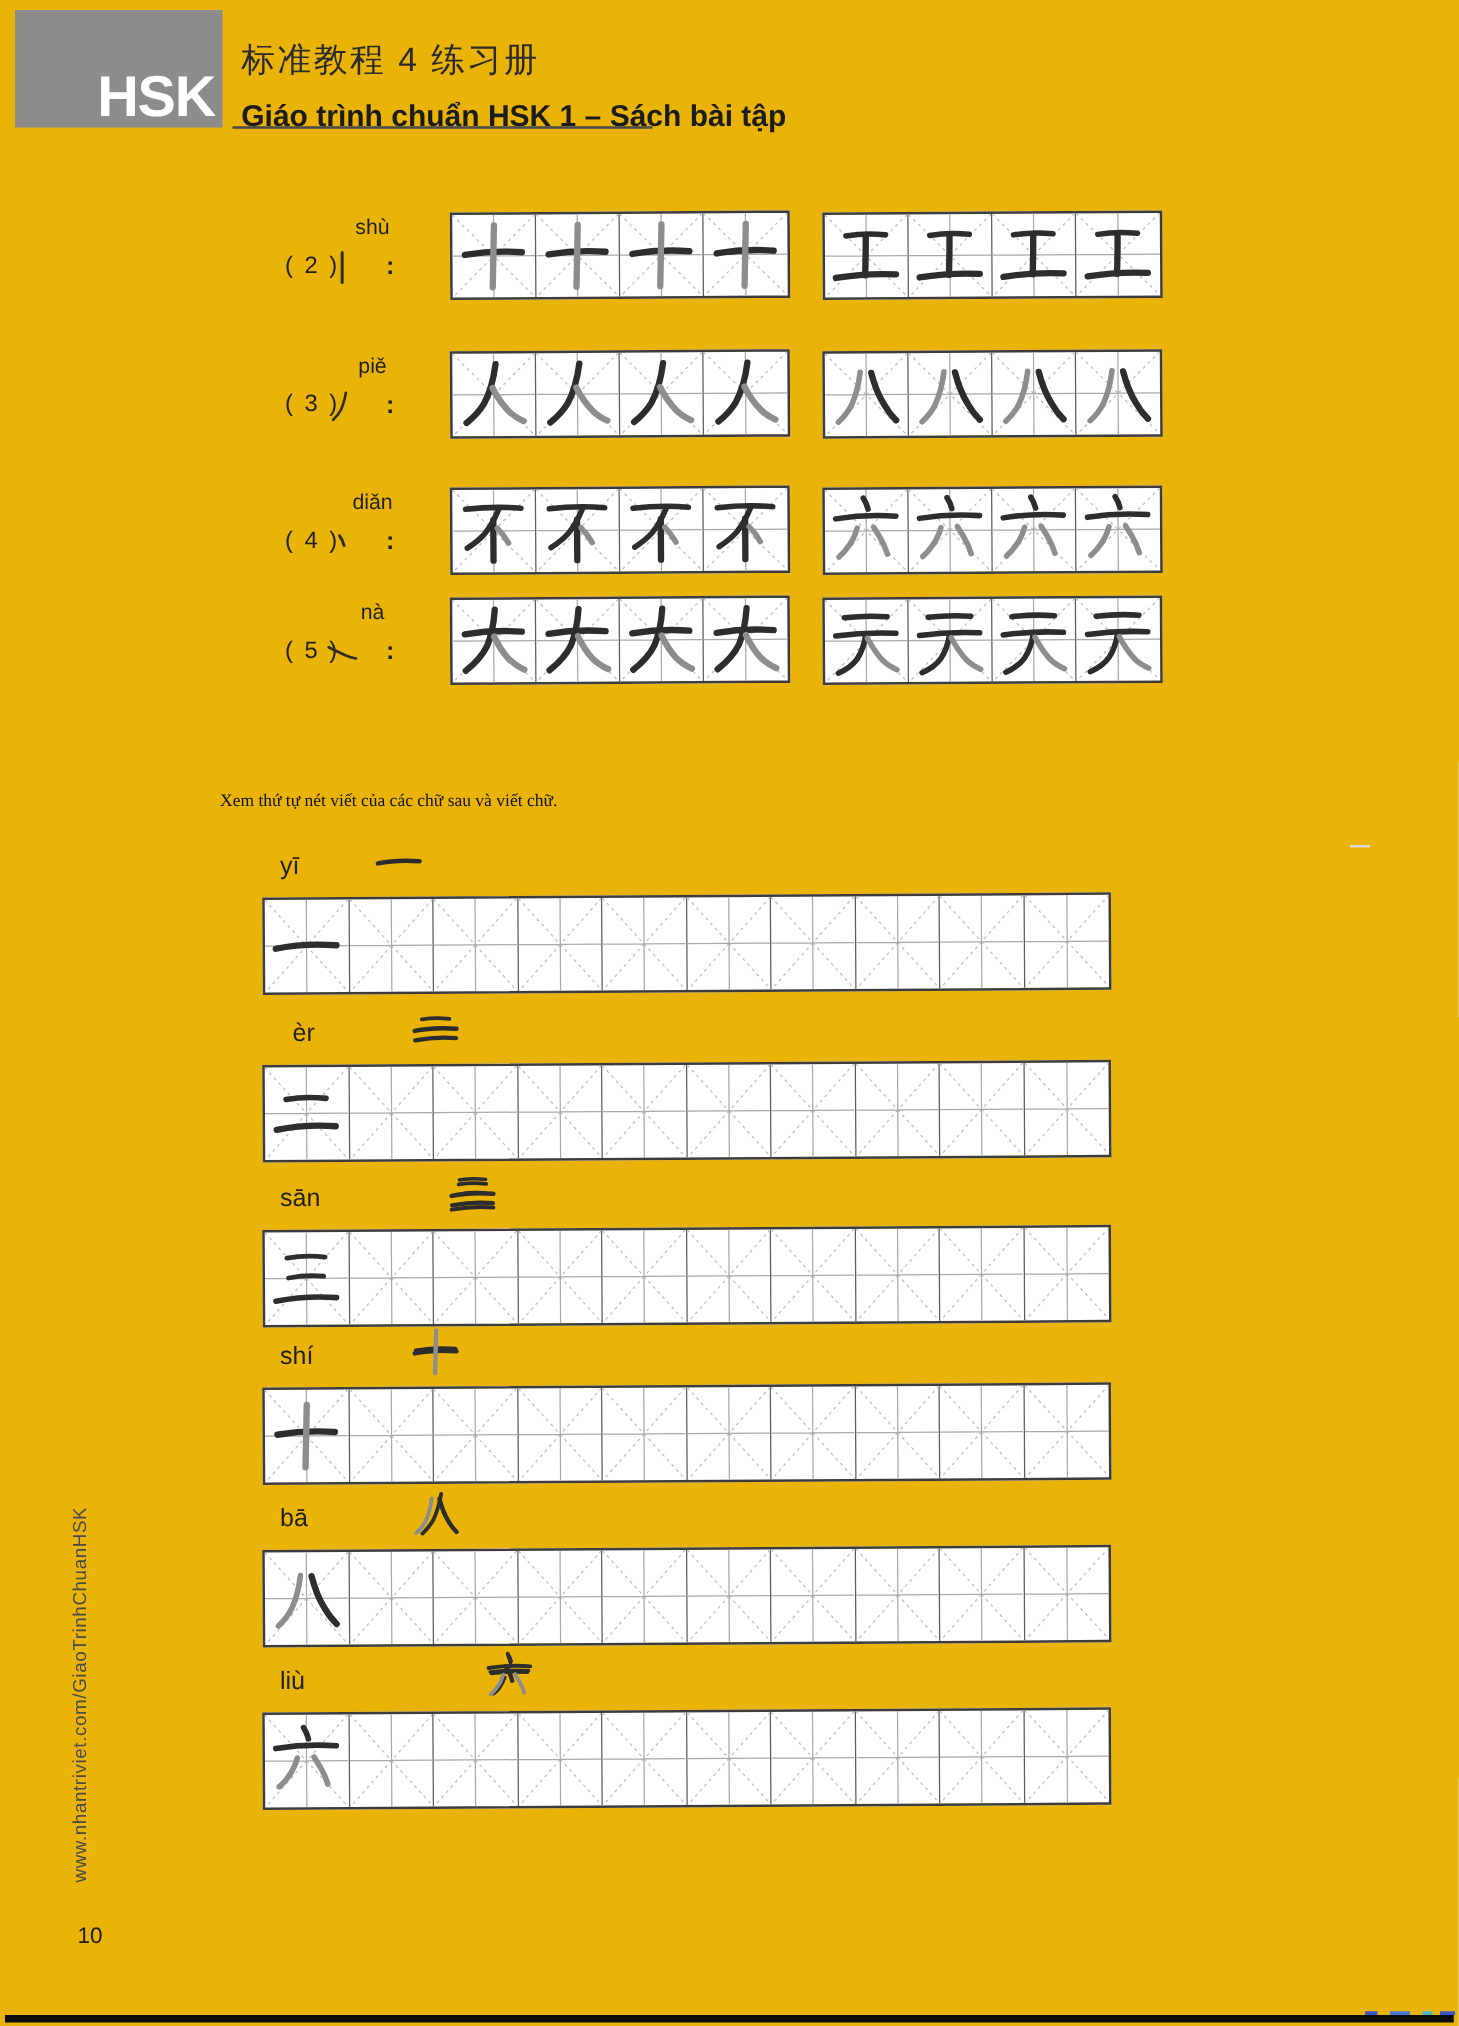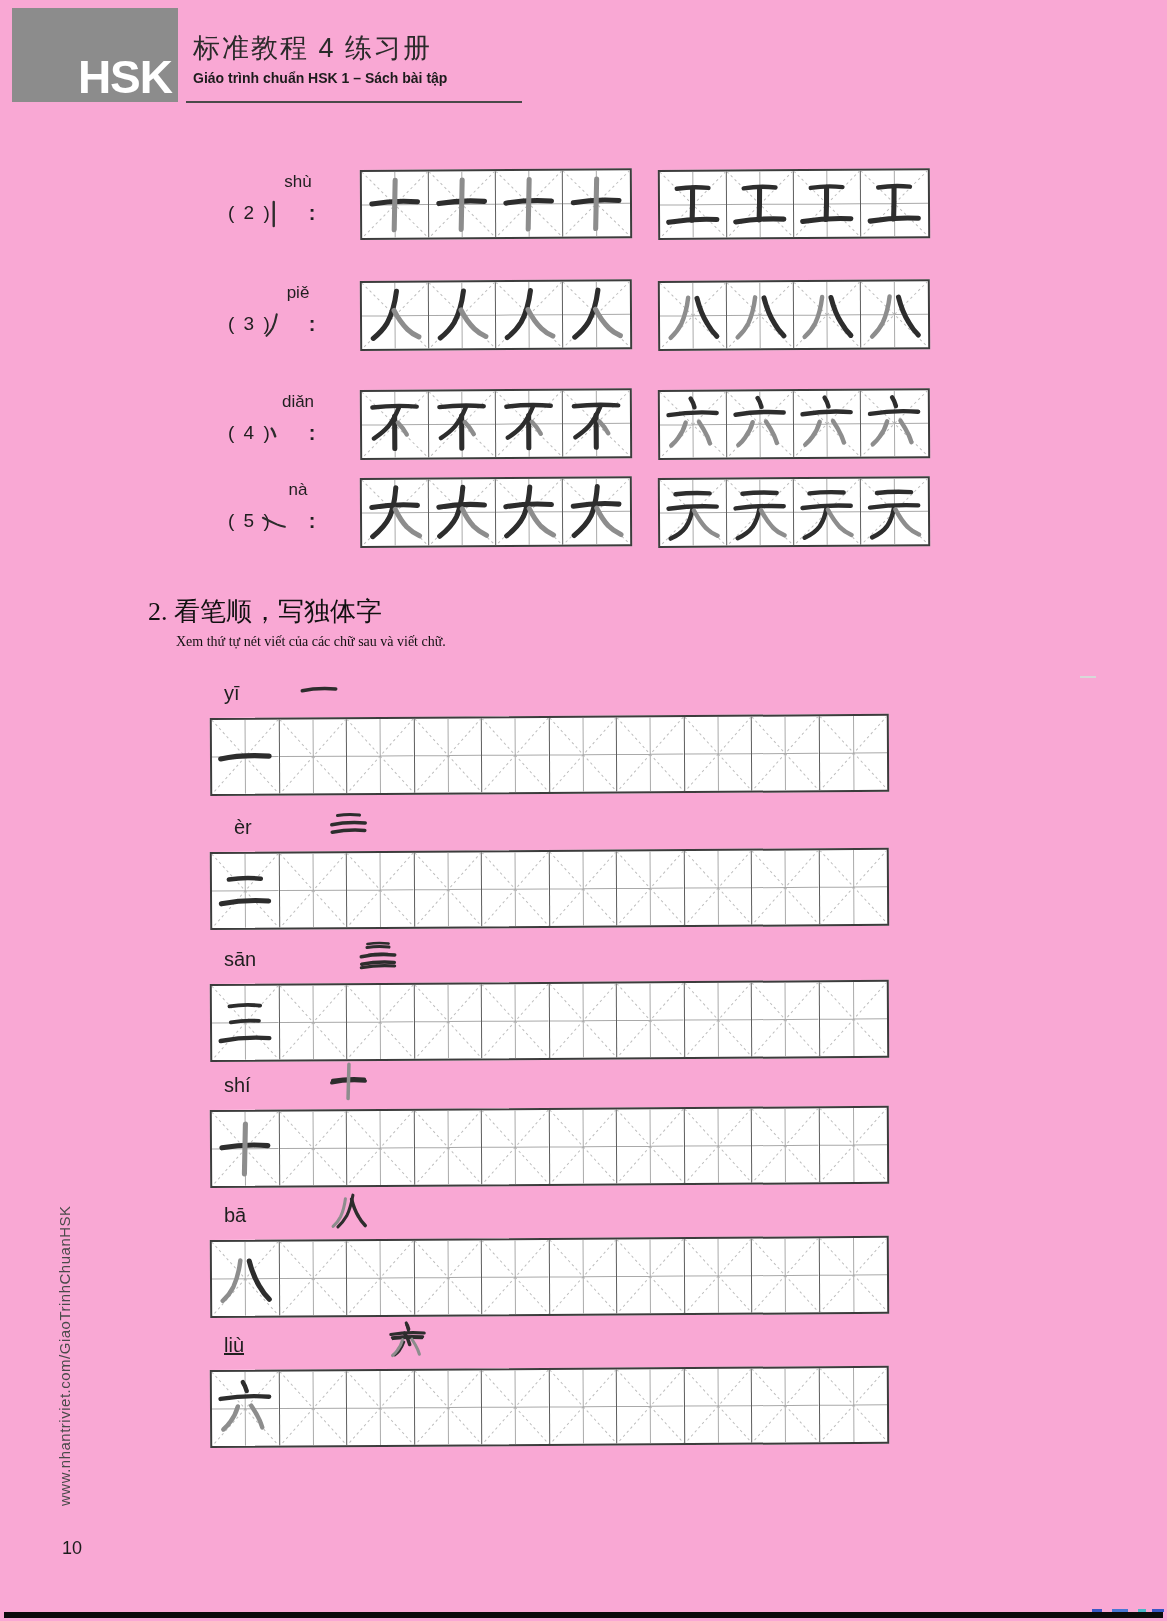--- a/index.html
+++ b/index.html
@@ -1,36 +1,36 @@
 <!DOCTYPE html>
 <html><head>
 <meta charset="utf-8">
 <style>
   html,body{margin:0;padding:0;background:#e8e8e8;}
   .page{
-    position:relative;width:1167px;height:1621px;background:#f9a8d4;
+    position:relative;width:1167px;height:1621px;background:#eab308;
     margin:0 auto;overflow:hidden;
     font-family:"Liberation Sans",sans-serif;color:#222;
   }
   
   .logo-box{
     position:absolute;left:12px;top:8px;width:166px;height:94px;
     background:#8c8c8c;display:flex;align-items:flex-end;justify-content:flex-end;
     padding:0 6px 2px 0;box-sizing:border-box;
   }
   .logo-box span{
     color:#fff;font-size:46px;font-weight:bold;line-height:1;
     letter-spacing:-1px;font-family:"Liberation Sans",sans-serif;
   }
   .title-zh{
     position:absolute;left:193px;top:30px;font-size:27px;color:#2a2a2a;
     letter-spacing:2px;font-family:"Liberation Sans","DejaVu Sans",sans-serif;
   }
   .title-vi{
-    position:absolute;left:193px;top:70px;font-size:14px;font-weight:700;color:#1c1c1c;
+    position:absolute;left:193px;top:80px;font-size:24px;font-weight:700;color:#1c1c1c;
   }
   .header-rule{position:absolute;left:186px;top:101px;width:336px;height:2px;background:#4a4a4a;}
   
   .s1-row{position:absolute;left:18px;width:100%;height:70px;}
   .s1-pinyin{position:absolute;left:238px;top:2px;width:84px;text-align:center;
     font-size:17px;color:#1f1f1f;}
   .s1-numline{position:absolute;left:210px;top:28px;display:flex;align-items:center;gap:5px;}
   .s1-num{font-size:19px;letter-spacing:2px;color:#1f1f1f;}
   .s1-stroke{width:26px;height:30px;display:inline-block;}
   .s1-stroke svg{width:100%;height:100%;}
@@ -491,21 +491,20 @@
               <path d="M23 21 Q50 18 77 20" fill="none" stroke="#2d2d2d" stroke-width="7" stroke-linecap="round" stroke-linejoin="round"></path>
               <path d="M12 44 Q50 39 88 41" fill="none" stroke="#2d2d2d" stroke-width="7" stroke-linecap="round" stroke-linejoin="round"></path>
               <path d="M50 43 Q47 61 39 73 Q31 84 15 91" fill="none" stroke="#2d2d2d" stroke-width="7" stroke-linecap="round" stroke-linejoin="round"></path>
               <path d="M52 47 Q61 64 71 75 Q78 82 89 87" fill="none" stroke="#8d8d8d" stroke-width="7" stroke-linecap="round" stroke-linejoin="round"></path>
             </svg>
           </div>
         </div>
       </div>
     </div>
 
-  <div class="s2-heading">2. 看笔顺，写独体字</div>
   <div class="s2-sub">Xem thứ tự nét viết của các chữ sau và viết chữ.</div>
   <div id="section2">
       <div>
         <div class="s2-pinyin" style="top:682px;">yī</div>
         <div class="s2-steps" style="top:666px;">
           <span class="step">
             <svg class="charsvg" viewBox="0 0 100 100">
               <path d="M12 54 Q45 47 88 50" fill="none" stroke="#2d2d2d" stroke-width="8" stroke-linecap="round" stroke-linejoin="round"></path>
             </svg>
           </span>
@@ -906,21 +905,21 @@
           </div>
           <div class="cell">
             <svg class="guides" viewBox="0 0 100 100" preserveAspectRatio="none">
               <path d="M0 0 L100 100 M100 0 L0 100" stroke="#bdbdbd" stroke-width="1" vector-effect="non-scaling-stroke" stroke-dasharray="2.5 3" fill="none"></path>
               <path d="M0 50 L100 50 M50 0 L50 100" stroke="#a9a9a9" stroke-width="1" vector-effect="non-scaling-stroke" fill="none"></path>
             </svg>
           </div>
         </div>
       </div>
       <div>
-        <div class="s2-pinyin" style="top:1334px;text-decoration:underline;">liù</div>
+        <div class="s2-pinyin" style="top:1334px;">liù</div>
         <div class="s2-steps" style="top:1318px;">
           <span class="step">
             <svg class="charsvg" viewBox="0 0 100 100">
               <path d="M43 32 Q51 42 55 58" fill="none" stroke="#2d2d2d" stroke-width="8" stroke-linecap="round" stroke-linejoin="round"></path>
             </svg>
           </span>
           <span class="step">
             <svg class="charsvg" viewBox="0 0 100 100">
               <path d="M48 14 Q51 20 52 27" fill="none" stroke="#2d2d2d" stroke-width="6" stroke-linecap="round" stroke-linejoin="round"></path>
               <path d="M17 45 Q50 41 83 43" fill="none" stroke="#2d2d2d" stroke-width="6" stroke-linecap="round" stroke-linejoin="round"></path>

